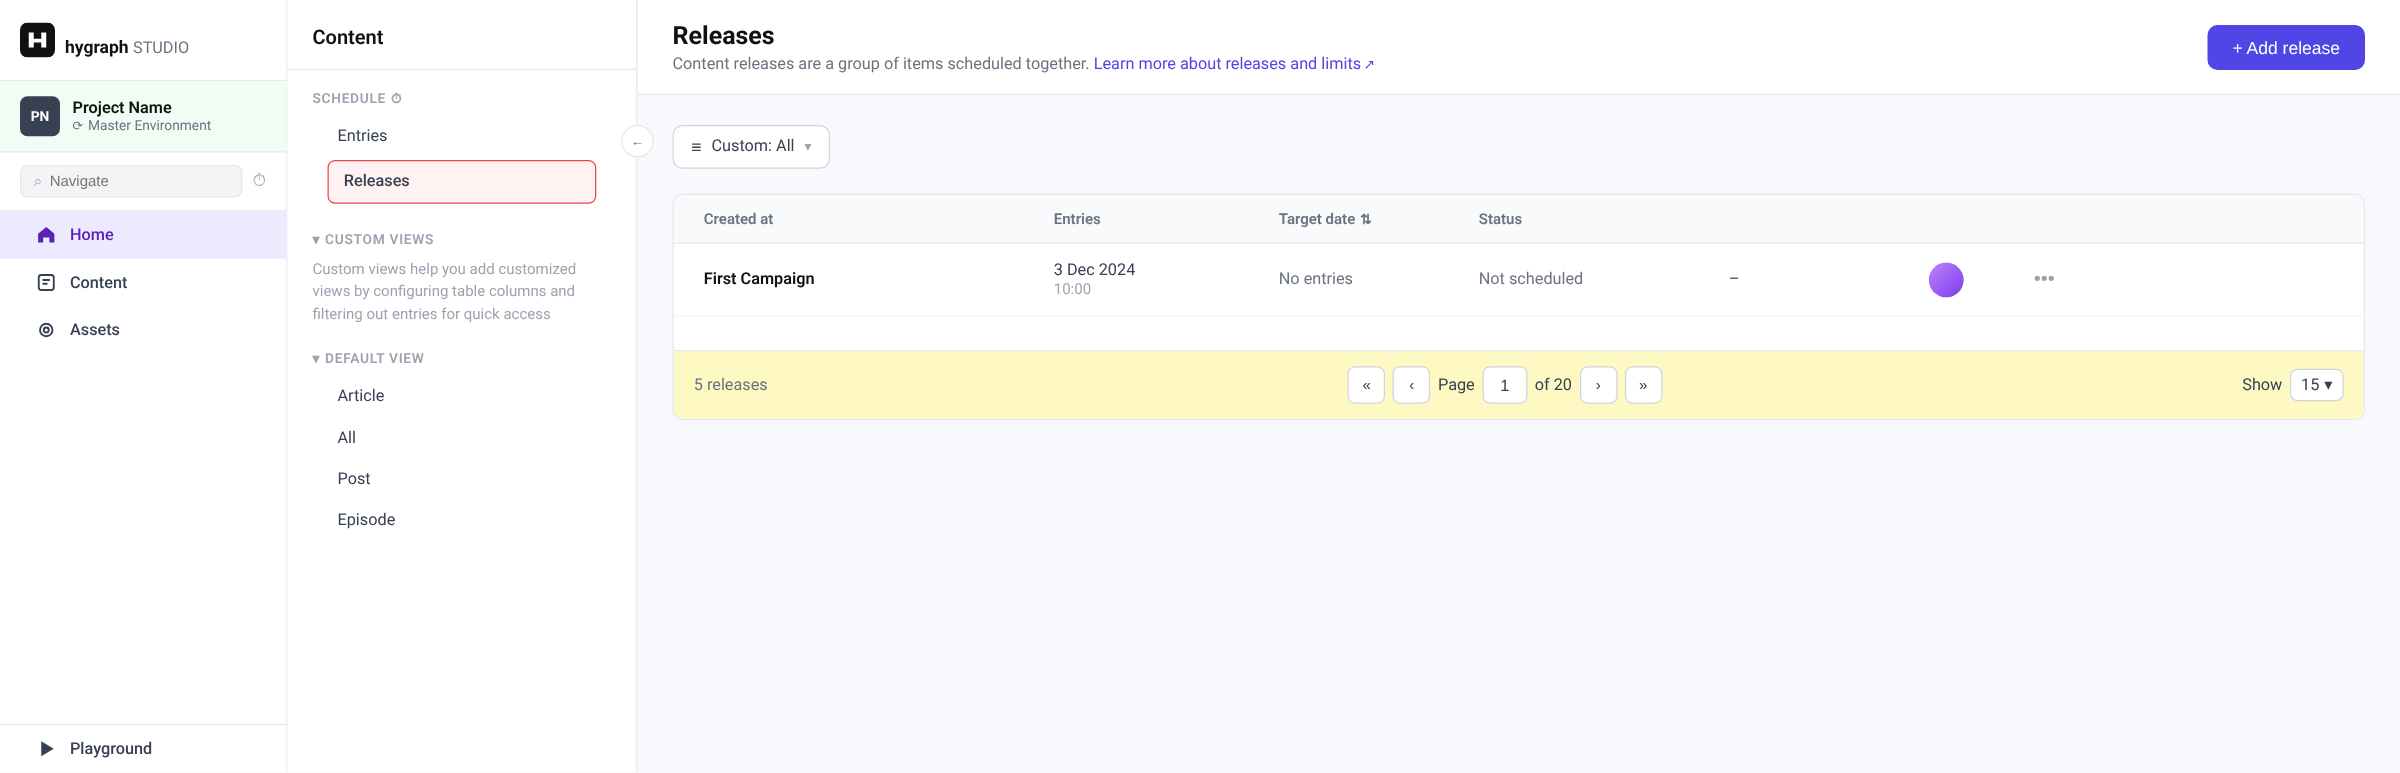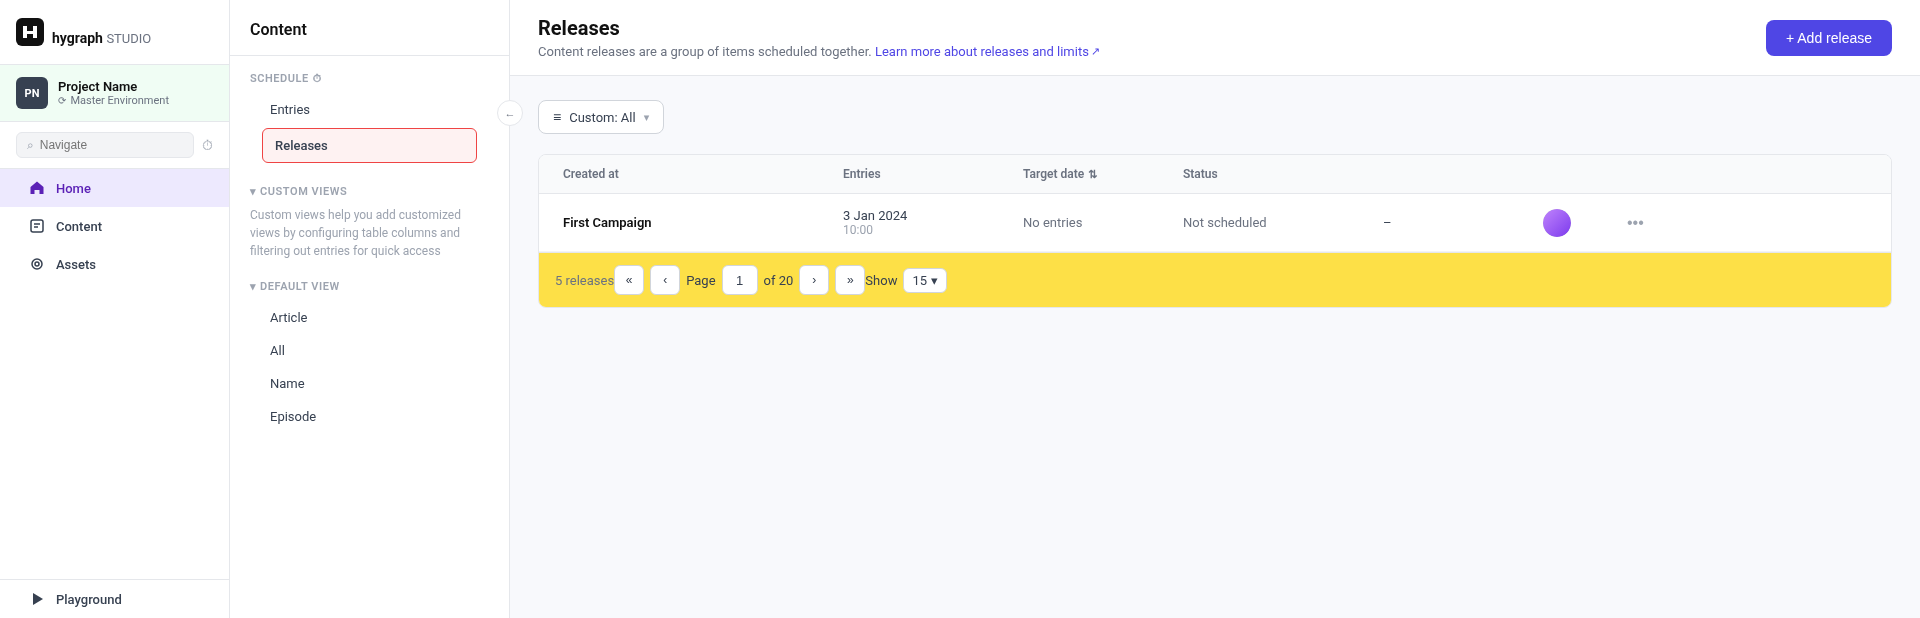--- a/index.html
+++ b/index.html
@@ -424,23 +424,25 @@
       color: #9ca3af;
       font-size: 16px;
       padding: 4px;
       border-radius: 4px;
     }
 
     
     .pagination {
       display: flex;
       align-items: center;
+      justify-content: space-between;
       padding: 12px 16px;
       border-top: 1px solid #e5e7eb;
-      background: #fde047;
+      background: #fef9c3;
+      margin-top: 27px;
     }
 
     .releases-count {
       font-size: 13px;
       color: #6b7280;
     }
 
     .pagination-controls {
       display: flex;
       align-items: center;
@@ -594,21 +596,21 @@
     <p class="custom-views-desc">Custom views help you add customized views by configuring table columns and filtering out entries for quick access</p>
   </div>
 
   <div class="default-view-section">
     <div class="custom-views-label">
       <span>▾</span>
       <span>DEFAULT VIEW</span>
     </div>
     <div class="middle-nav-item">Article</div>
     <div class="middle-nav-item">All</div>
-    <div class="middle-nav-item">Name</div>
+    <div class="middle-nav-item">Post</div>
     <div class="middle-nav-item">Episode</div>
   </div>
 
   <div class="collapse-btn">←</div>
 </div>
 
 <main class="main-content">
   <div class="main-header">
     <div class="main-title-group">
       <h1 class="main-title">Releases</h1>
@@ -642,21 +644,21 @@
           <span style="cursor:pointer;font-size:11px;color:#6b7280;">⇅</span>
         </div>
         <div class="table-header-cell">Status</div>
         <div class="table-header-cell"></div>
         <div class="table-header-cell"></div>
       </div>
 
       <div class="table-row">
         <div class="table-cell name">First Campaign</div>
         <div class="table-cell date">
-          <div>3 Jan 2024</div>
+          <div>3 Dec 2024</div>
           <div style="color:#9ca3af;font-size:12px;">10:00</div>
         </div>
         <div class="table-cell entries">No entries</div>
         <div class="table-cell scheduled">Not scheduled</div>
         <div class="table-cell status">–</div>
         <div class="table-cell">
           <div class="user-avatar">
             <div class="user-avatar-img" style="background: linear-gradient(135deg, #c084fc, #7c3aed);"></div>
           </div>
         </div>

